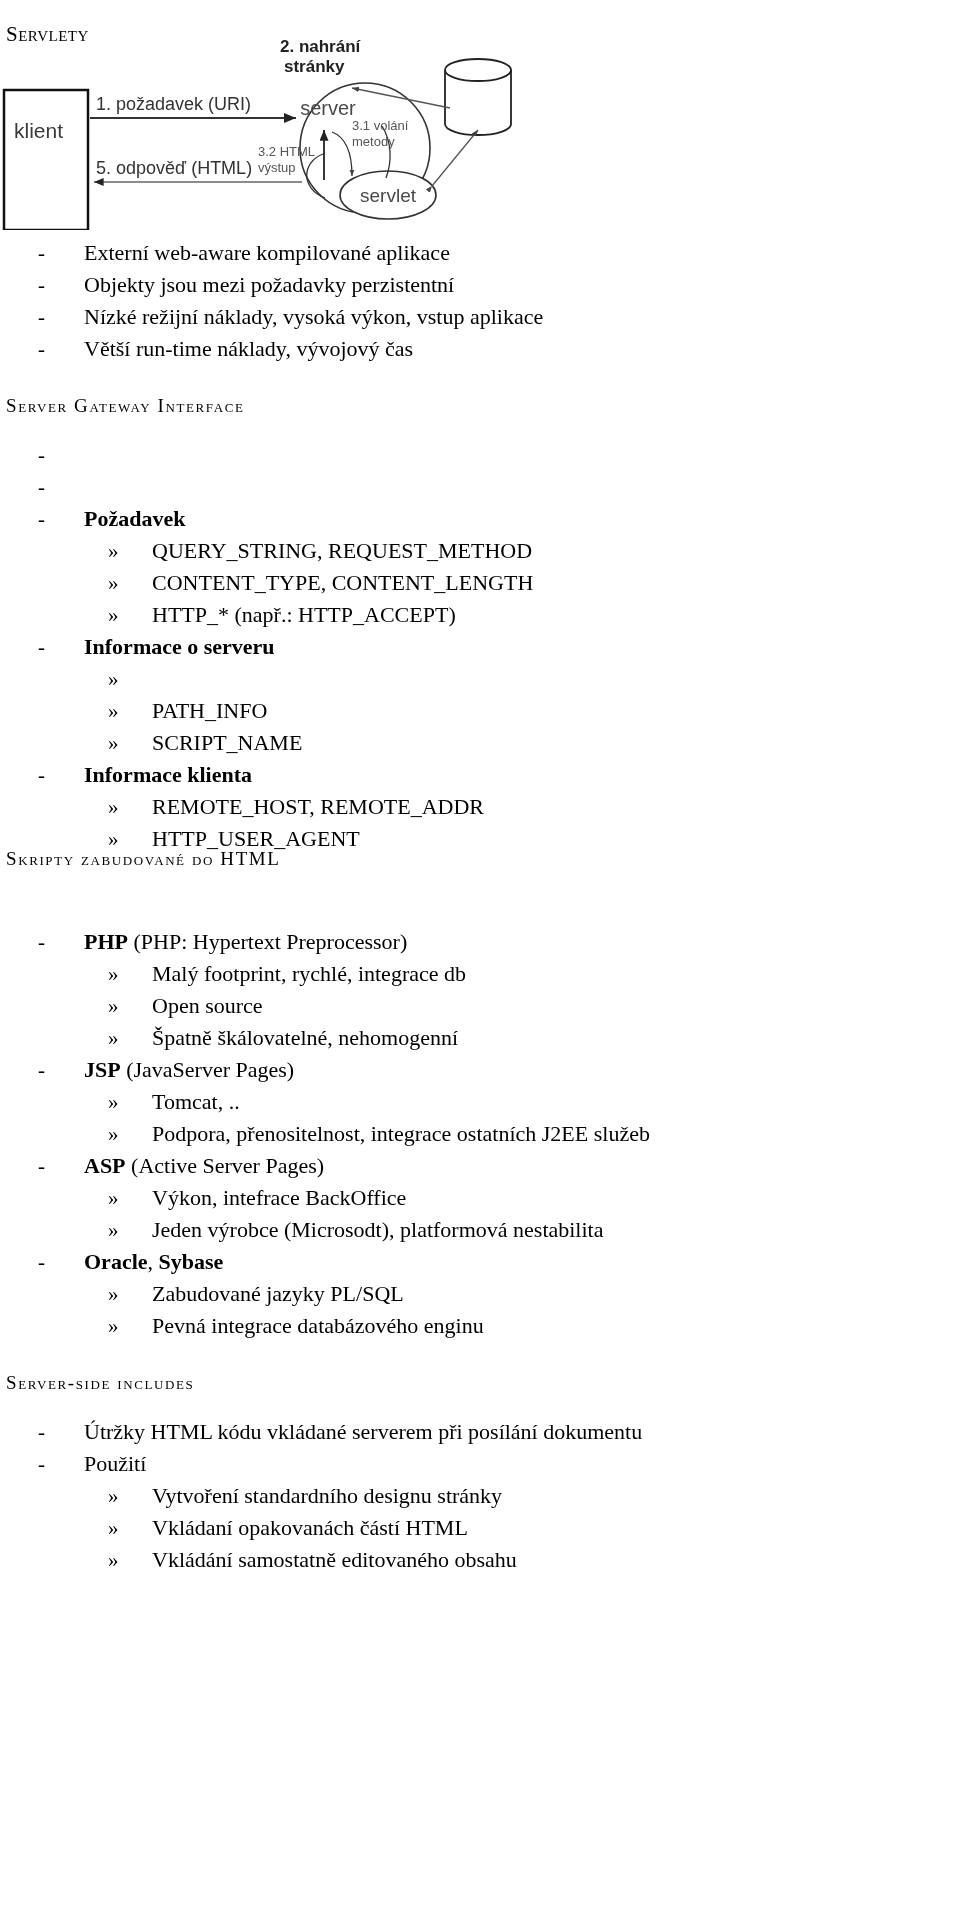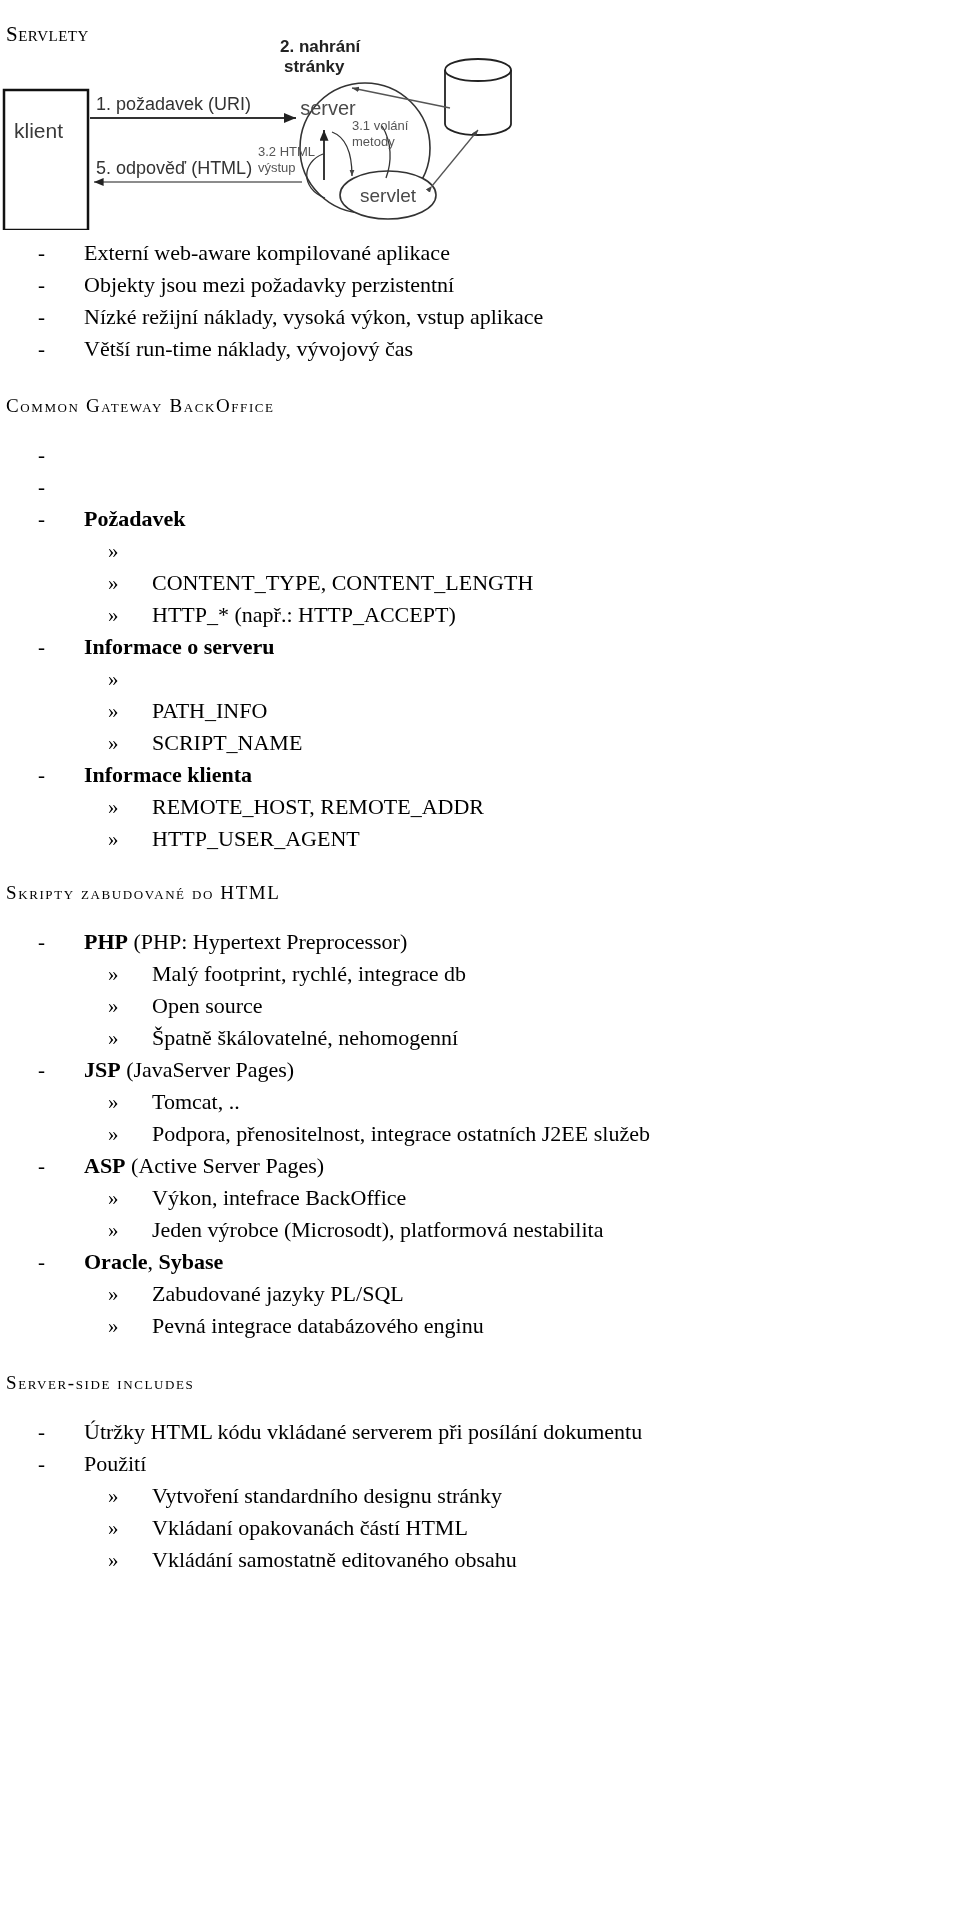--- a/index.html
+++ b/index.html
@@ -153,34 +153,35 @@
     <div class="bullet-row">
       <span class="marker dash">-</span>
       <span class="btext lvl1">Nízké režijní náklady, vysoká výkon, vstup aplikace</span>
     </div>
     <div class="bullet-row">
       <span class="marker dash">-</span>
       <span class="btext lvl1">Větší run-time náklady, vývojový čas</span>
     </div>
   </div>
 
-<div class="section-heading" style="top:395px">Common Gateway BackOffice</div>
+<div class="section-heading" style="top:395px">Server Gateway Interface</div>
 <div class="bullets" id="section-0-bullets" style="top:440px">
     <div class="bullet-row">
       <span class="marker dash">-</span>
     </div>
     <div class="bullet-row">
       <span class="marker dash">-</span>
     </div>
     <div class="bullet-row">
       <span class="marker dash">-</span>
       <span class="btext lvl1 b">Požadavek</span>
     </div>
     <div class="bullet-row sub">
       <span class="marker guil">»</span>
+      <span class="btext lvl2">QUERY_STRING, REQUEST_METHOD</span>
     </div>
     <div class="bullet-row sub">
       <span class="marker guil">»</span>
       <span class="btext lvl2">CONTENT_TYPE, CONTENT_LENGTH</span>
     </div>
     <div class="bullet-row sub">
       <span class="marker guil">»</span>
       <span class="btext lvl2">HTTP_* (např.: HTTP_ACCEPT)</span>
     </div>
     <div class="bullet-row">
@@ -205,21 +206,21 @@
     <div class="bullet-row sub">
       <span class="marker guil">»</span>
       <span class="btext lvl2">REMOTE_HOST, REMOTE_ADDR</span>
     </div>
     <div class="bullet-row sub">
       <span class="marker guil">»</span>
       <span class="btext lvl2">HTTP_USER_AGENT</span>
     </div>
   </div>
 
-<div class="section-heading" style="top:882px">Skripty zabudované do HTML</div>
+<div class="section-heading" style="top:848px">Skripty zabudované do HTML</div>
 <div class="bullets" id="section-1-bullets" style="top:927px">
     <div class="bullet-row">
       <span class="marker dash">-</span>
       <span class="btext lvl1"><span class="b">PHP</span> (PHP: Hypertext Preprocessor)</span>
     </div>
     <div class="bullet-row sub">
       <span class="marker guil">»</span>
       <span class="btext lvl2">Malý footprint, rychlé, integrace db</span>
     </div>
     <div class="bullet-row sub">

